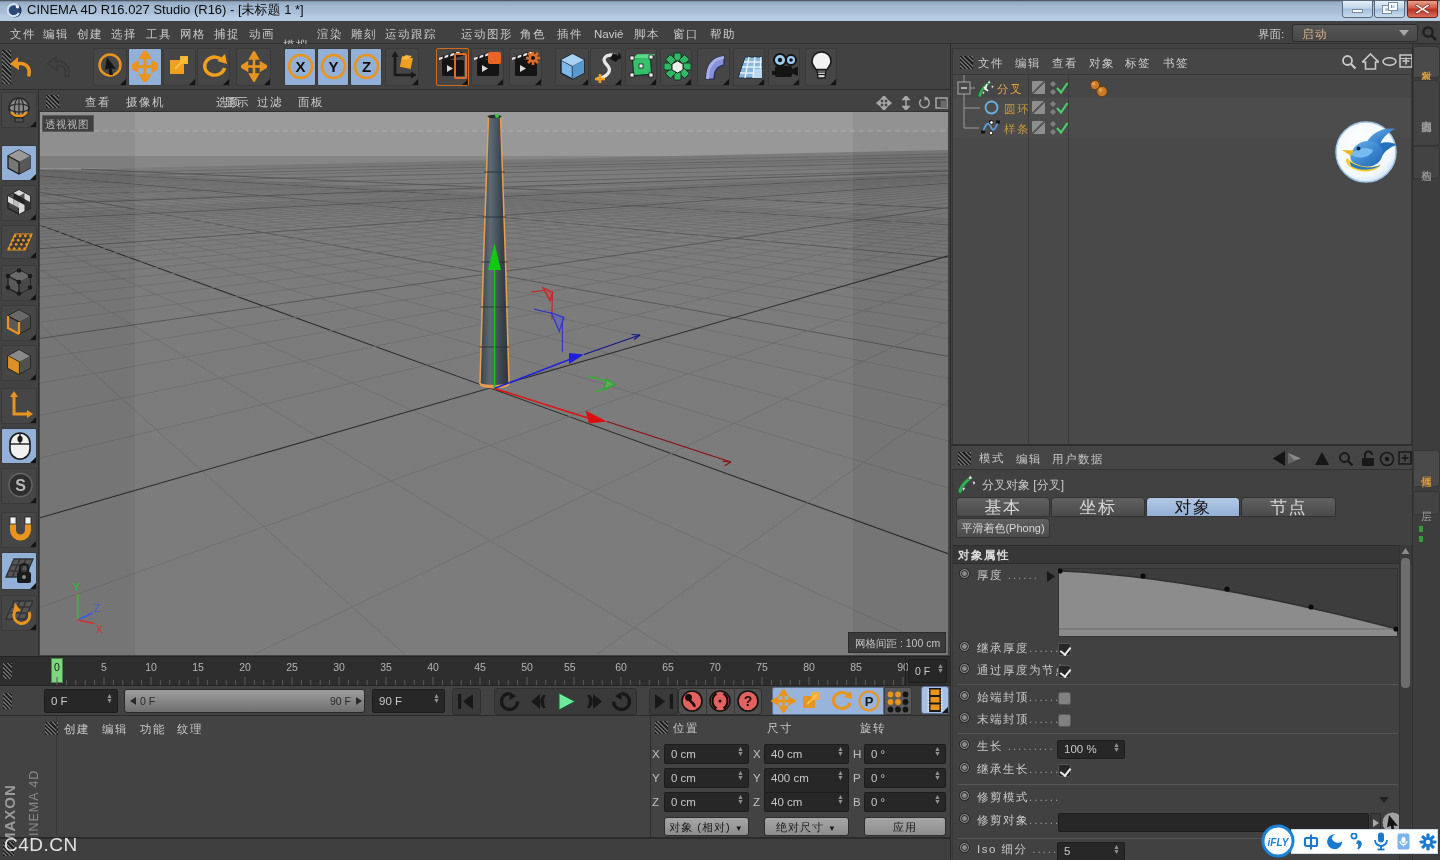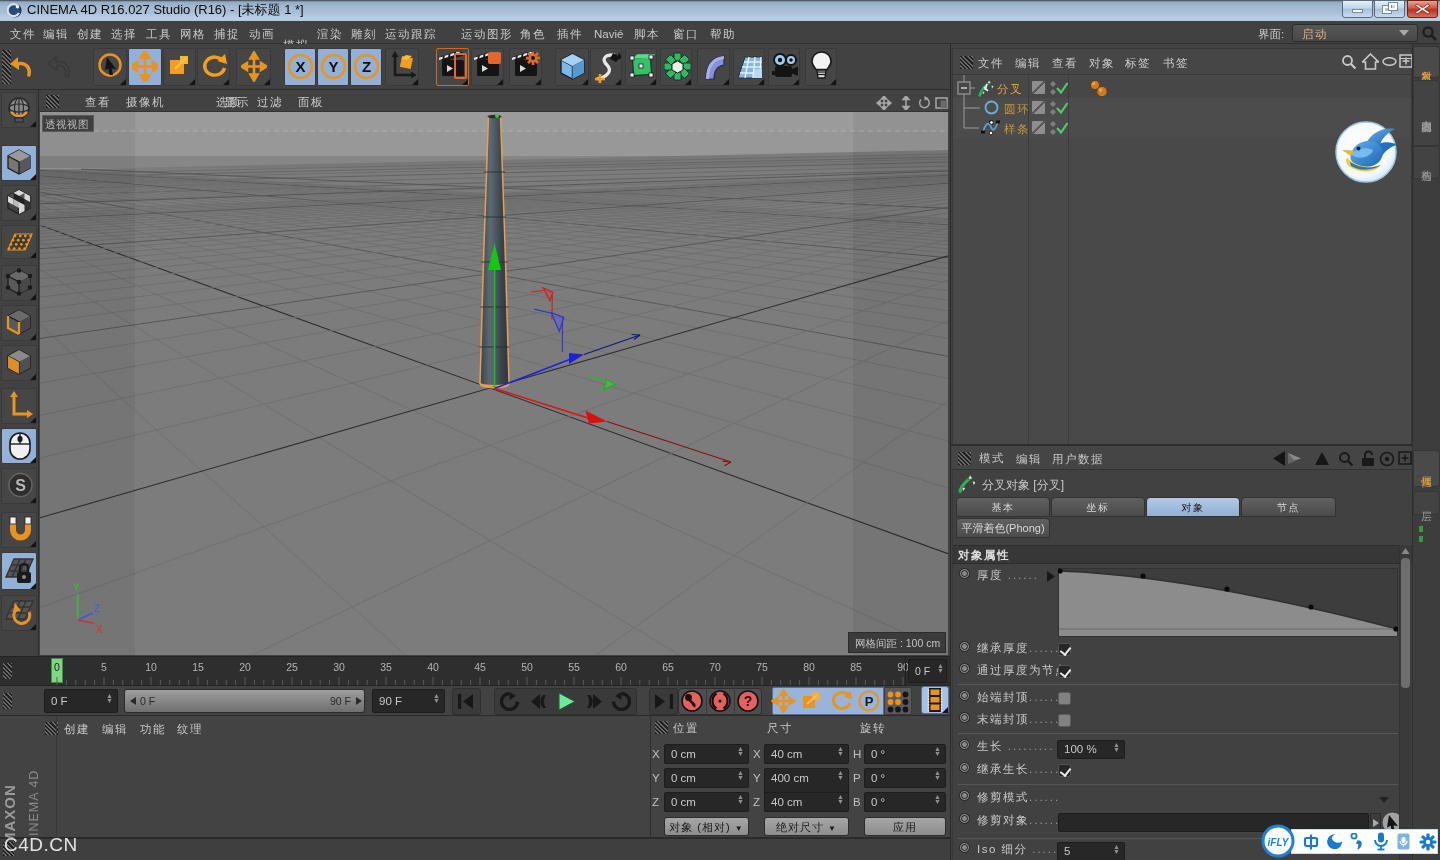--- a/index.html
+++ b/index.html
@@ -9,21 +9,21 @@
 .dots{position:absolute;width:13px;height:13px;background:repeating-linear-gradient(45deg,#202020 0 1.5px,#6a6a6a 1.5px 3px)}
 .fld{position:absolute;background:#272727;border:1px solid #1d1d1d;border-radius:2px;color:#c8c8c8;font-size:11.5px;line-height:18px;padding-left:6px;white-space:pre}
 .spin{position:absolute;width:9px;color:#909090;font-size:7px;line-height:5px;text-align:center;letter-spacing:0}
 .chk{position:absolute;width:13px;height:13px;border-radius:2.5px}
 .chk.on{background:#262626;border:1px solid #555}
 .chk.on:after{content:"";position:absolute;left:3px;top:0.5px;width:5px;height:8px;border-right:2px solid #ececec;border-bottom:2px solid #ececec;transform:rotate(38deg)}
 .chk.off{background:#818181;border:1px solid #5a5a5a}
 .sep{position:absolute;height:1px;background:#5a5a5a;opacity:.85}
 .circ{position:absolute;width:11px;height:11px;border:1.5px solid #1f1f1f;border-radius:50%;background:#8a8a8a}
 .circ:after{content:"";position:absolute;left:1.1px;top:1.1px;width:5px;height:5px;border:1.3px solid #1f1f1f;border-radius:50%}
-.tab{position:absolute;height:20px;background:linear-gradient(#606060,#4b4b4b);border:1px solid #323232;border-radius:4px 4px 0 0;color:#d8d8d8;font-size:10px;letter-spacing:1.5px;text-align:center;line-height:19px}
+.tab{position:absolute;height:20px;background:linear-gradient(#606060,#4b4b4b);border:1px solid #323232;border-radius:4px 4px 0 0;color:#d8d8d8;font-size:17px;letter-spacing:1.5px;text-align:center;line-height:19px}
 .tab.sel{background:linear-gradient(#b3c8e6,#93afd4);color:#151515}
 .vtab{position:absolute;left:1413px;width:27px;background:#474747;border:1px solid #363636;border-radius:0 4px 4px 0;color:#9a9a9a;font-size:10.5px;letter-spacing:0.5px;writing-mode:vertical-rl;text-align:center;line-height:25px}
 .btn3d{position:absolute;background:linear-gradient(#a6a6a6,#8d8d8d);border:1px solid #2d2d2d;border-radius:3px;color:#1a1a1a;font-size:11px;letter-spacing:1px;text-align:center}
 .tbtn{position:absolute;top:48px;width:33px;height:38px;background:#464646;border:1px solid #3a3a3a;border-radius:2px}
 .tbtn.blue{background:#93b1d8}
 .corner:after{content:"";position:absolute;right:0;bottom:0;border-left:6px solid transparent;border-bottom:6px solid #141414}
 </style></head><body>
 <div id="root">
 <div class="abs" style="left:0;top:0;width:1440px;height:21px;background:linear-gradient(180deg,#394049 0,#93a9c2 9%,#a3b9d2 30%,#a9bfd8 60%,#bacfe6 85%,#b2c9e0 100%)"></div>
 <svg class="abs" style="left:7px;top:3px" width="15" height="15" viewBox="0 0 15 15">
@@ -686,21 +686,21 @@
 <span class="ts" style="left:94px;top:660px;width:20px;text-align:center;font-size:10.5px;color:#b4b4b4">5</span>
 <span class="ts" style="left:141px;top:660px;width:20px;text-align:center;font-size:10.5px;color:#b4b4b4">10</span>
 <span class="ts" style="left:188px;top:660px;width:20px;text-align:center;font-size:10.5px;color:#b4b4b4">15</span>
 <span class="ts" style="left:235px;top:660px;width:20px;text-align:center;font-size:10.5px;color:#b4b4b4">20</span>
 <span class="ts" style="left:282px;top:660px;width:20px;text-align:center;font-size:10.5px;color:#b4b4b4">25</span>
 <span class="ts" style="left:329px;top:660px;width:20px;text-align:center;font-size:10.5px;color:#b4b4b4">30</span>
 <span class="ts" style="left:376px;top:660px;width:20px;text-align:center;font-size:10.5px;color:#b4b4b4">35</span>
 <span class="ts" style="left:423px;top:660px;width:20px;text-align:center;font-size:10.5px;color:#b4b4b4">40</span>
 <span class="ts" style="left:470px;top:660px;width:20px;text-align:center;font-size:10.5px;color:#b4b4b4">45</span>
 <span class="ts" style="left:517px;top:660px;width:20px;text-align:center;font-size:10.5px;color:#b4b4b4">50</span>
-<span class="ts" style="left:564px;top:660px;width:20px;text-align:center;font-size:10.5px;color:#b4b4b4">55</span>
+<span class="ts" style="left:564px;top:660px;width:20px;text-align:left;font-size:10.5px;color:#b4b4b4">55</span>
 <span class="ts" style="left:611px;top:660px;width:20px;text-align:center;font-size:10.5px;color:#b4b4b4">60</span>
 <span class="ts" style="left:658px;top:660px;width:20px;text-align:center;font-size:10.5px;color:#b4b4b4">65</span>
 <span class="ts" style="left:705px;top:660px;width:20px;text-align:center;font-size:10.5px;color:#b4b4b4">70</span>
 <span class="ts" style="left:752px;top:660px;width:20px;text-align:center;font-size:10.5px;color:#b4b4b4">75</span>
 <span class="ts" style="left:799px;top:660px;width:20px;text-align:center;font-size:10.5px;color:#b4b4b4">80</span>
 <span class="ts" style="left:846px;top:660px;width:20px;text-align:center;font-size:10.5px;color:#b4b4b4">85</span>
 <span class="ts" style="left:893px;top:660px;width:20px;text-align:center;font-size:10.5px;color:#b4b4b4">90</span>
 <div class="abs" style="left:905px;top:656px;width:1px;height:30px;background:#1f1f1f"></div>
 <div class="fld" style="left:908px;top:659px;width:39px;height:24px;line-height:22px;font-size:10.5px">0 F</div>
 <span class="spin" style="left:936px;top:663px">▲<br>▼</span>

